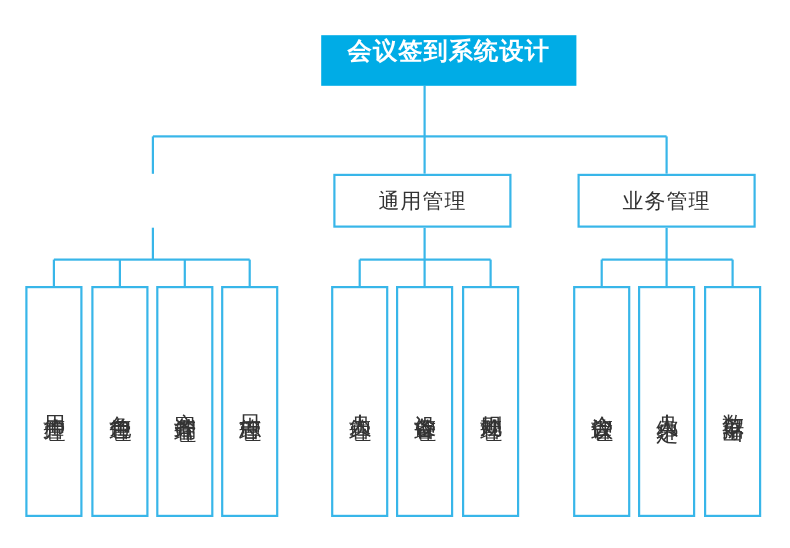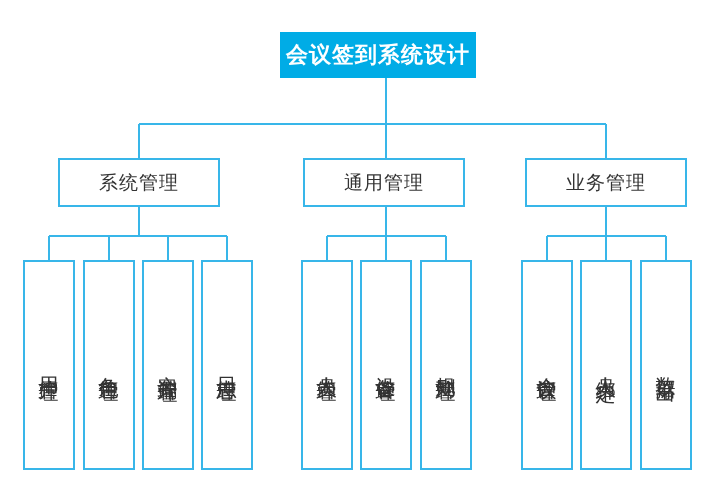--- a/index.html
+++ b/index.html
@@ -25,24 +25,24 @@
   .hline, .vline {
     position: absolute;
     background: var(--line);
   }
   .hline { height: 2px; }
   .vline { width: 2px; }
 
   
   .root-node {
     position: absolute;
-    left: 280px; top: 32px;
-    width: 196px; height: 46px;
+    left: 292px; top: 32px;
+    width: 232px; height: 46px;
     background: var(--accent);
-    display: flex; align-items: center; justify-content: center;
+    display: flex; justify-content: center;
     color: var(--root-text);
     font-size: 22px; font-weight: 700;
     letter-spacing: 1px;
   }
 
   
   .branch-node {
     position: absolute;
     top: 158px;
     width: 162px; height: 49px;
@@ -111,23 +111,20 @@
   <div class="vline" style="left:605px; top:207px; height:29px;"></div>
   <div class="hline" style="left:547px; top:235px; width:119px;"></div>
   <div class="vline" style="left:546px; top:236px; height:24px;"></div>
   <div class="vline" style="left:605px; top:236px; height:24px;"></div>
   <div class="vline" style="left:665px; top:236px; height:24px;"></div>
 
   <div class="root-node">
     <span>会议签到系统设计</span>
   </div>
 
-  <div class="branch-node branch-1">
-    <span>系统管理</span>
-  </div>
   <div class="branch-node branch-3">
     <span>业务管理</span>
   </div>
   <div class="branch-node branch-2">
     <span>通用管理</span>
   </div>
 
   <div class="leaf-node leaf-1">
     <span class="vtext">用户管理</span>
   </div>

